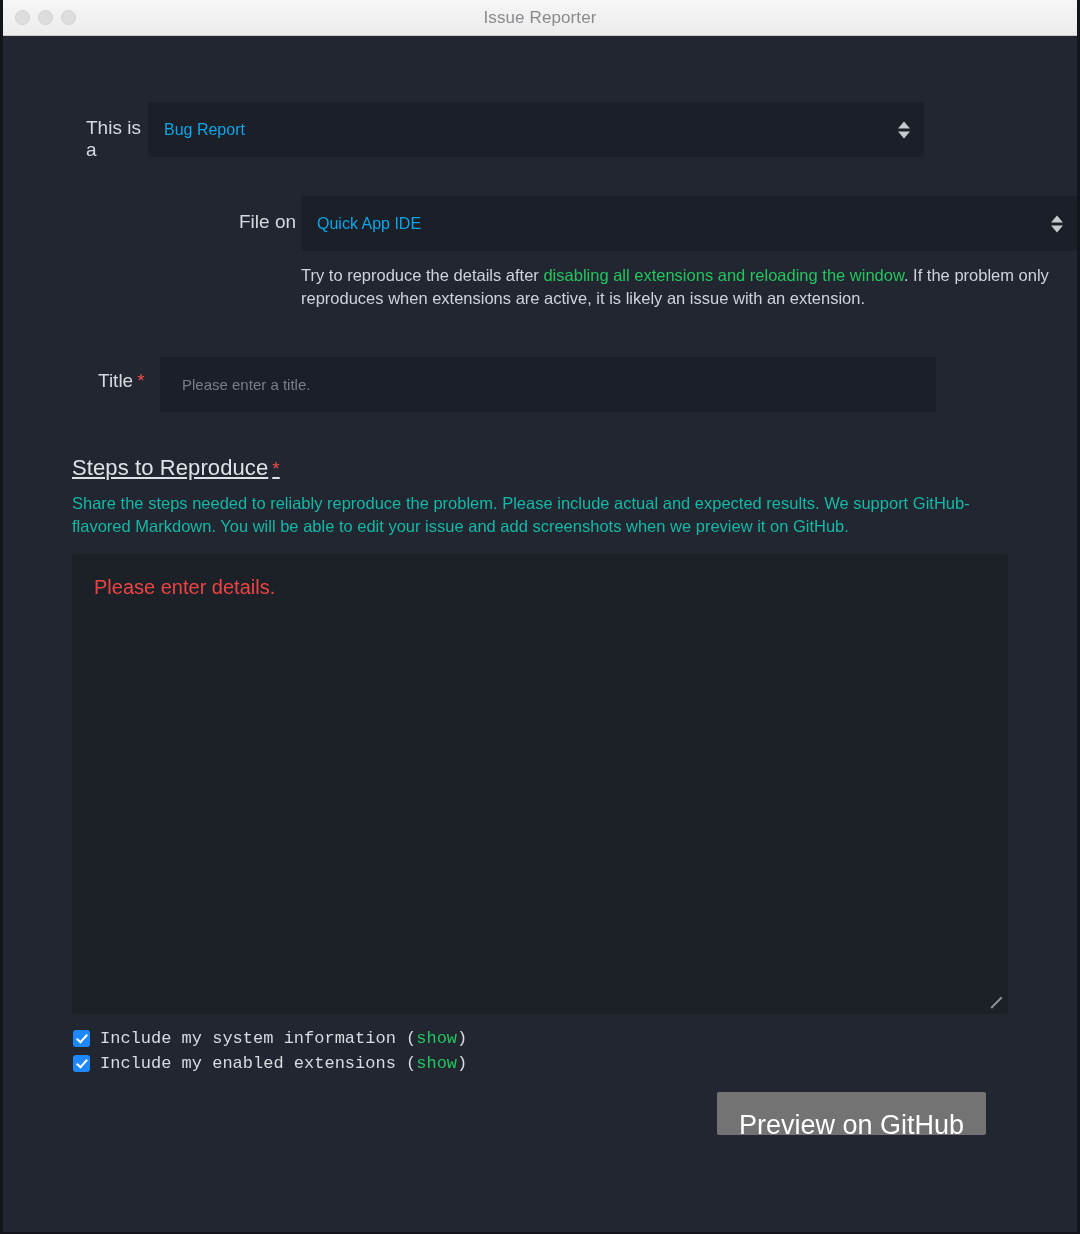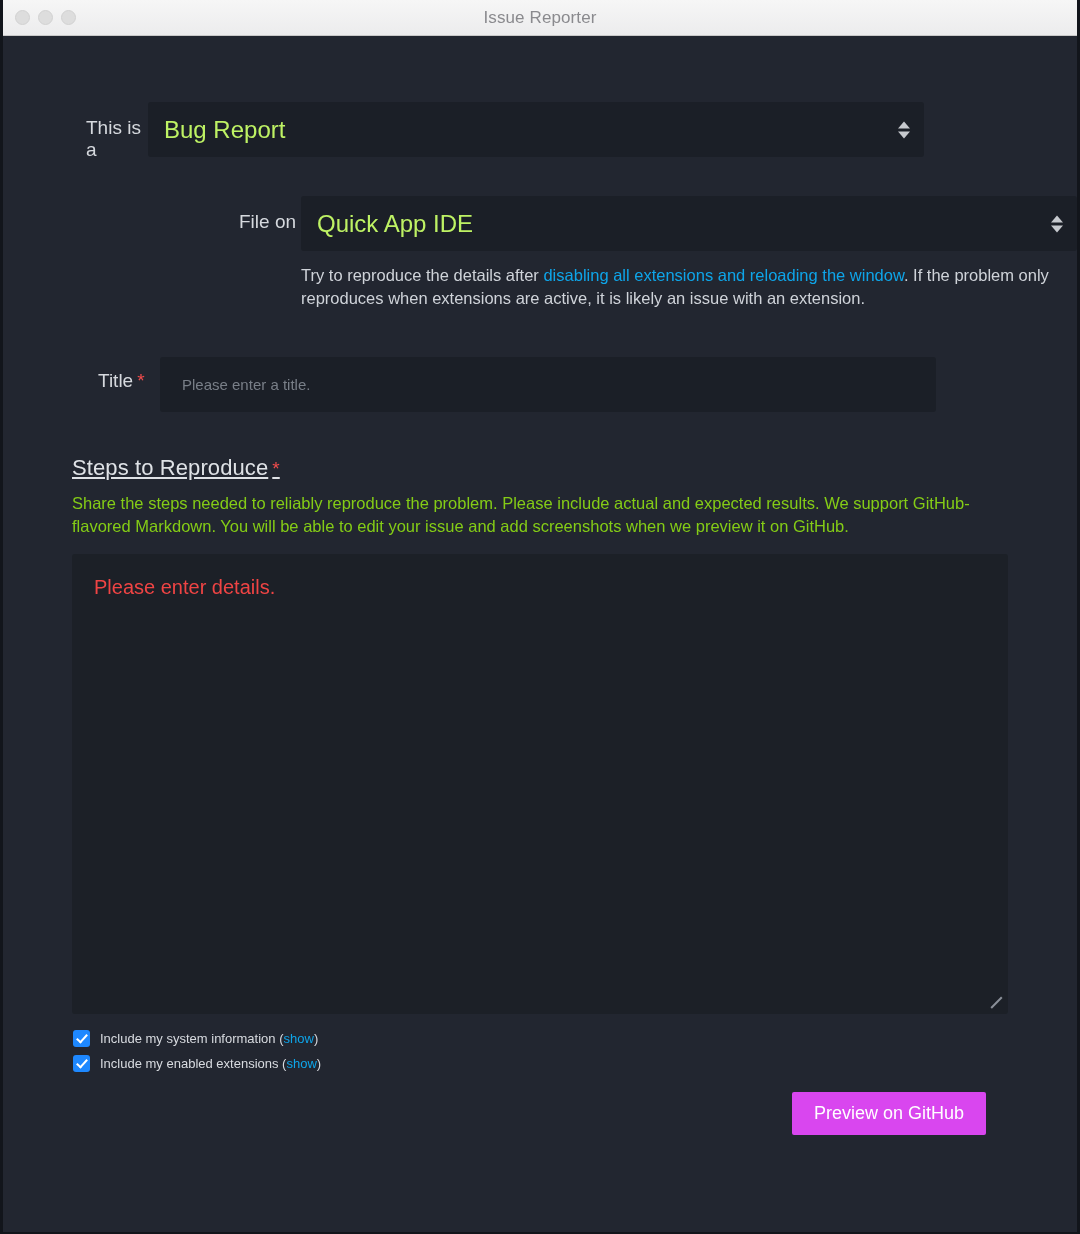--- a/index.html
+++ b/index.html
@@ -95,22 +95,22 @@
     position: relative;
     height: 55px;
     background: #1b1f27;
     border-radius: 3px;
     display: flex;
     align-items: center;
     box-sizing: border-box;
   }
   .select-box .value {
     padding-left: 16px;
-    font-size: 24px;
-    color: #bef264;
+    font-size: 16px;
+    color: #0ea5e9;
   }
   .stepper {
     position: absolute;
     right: 14px;
     top: 50%;
     transform: translateY(-50%);
     display: flex;
     flex-direction: column;
     gap: 3px;
     align-items: center;
@@ -129,21 +129,21 @@
   }
 
   .helper {
     margin-top: 13px;
     font-size: 16.5px;
     line-height: 23px;
     color: #cfd3d9;
     max-width: 770px;
   }
   .link {
-    color: #0ea5e9;
+    color: #22c55e;
     text-decoration: none;
     cursor: pointer;
   }
 
   
   .title-row { margin-top: 47px; }
   .label-col.title { padding-top: 13px; margin-left: 12px; }
   .text-input {
     height: 55px;
     background: #1b1f27;
@@ -174,21 +174,21 @@
     font-size: 22px;
     font-weight: normal;
     color: #dfe2e6;
     letter-spacing: 0.1px;
     text-decoration: underline;
   }
   .steps .desc {
     margin-top: 11px;
     font-size: 16.5px;
     line-height: 23px;
-    color: #84cc16;
+    color: #14b8a6;
   }
   .textarea {
     margin-top: 16px;
     height: 460px;
     background: #1c2027;
     border-radius: 3px;
     position: relative;
     box-sizing: border-box;
   }
   .textarea .placeholder {
@@ -215,22 +215,23 @@
 
   
   .checks {
     margin-top: 12px;
     padding-left: 70px;
   }
   .check-row {
     display: flex;
     align-items: center;
     height: 25px;
-    font-size: 13px;
+    font-size: 17px;
     color: #d8dbe0;
+    font-family: Liberation Mono, monospace;
   }
   .check-row + .check-row { margin-top: 0px; }
   .cb {
     width: 17px;
     height: 17px;
     border-radius: 3px;
     background: #1e88ff;
     margin-right: 10px;
     position: relative;
     flex: none;
@@ -247,24 +248,24 @@
   .paren { color: #d8dbe0; }
 
   
   .footer {
     margin-top: 16px;
     padding-right: 91px;
     display: flex;
     justify-content: flex-end;
   }
   .btn-primary {
-    background: #d946ef;
+    background: #737373;
     color: #ffffff;
-    font-size: 18px;
-    padding: 0 22px;
+    font-size: 27px;
+    padding: 12px 22px;
     height: 43px;
     line-height: 43px;
     border: none;
     border-radius: 2px;
     font-family: "Liberation Sans", sans-serif;
     cursor: pointer;
   }
 </style>
 </head>
 <body>

